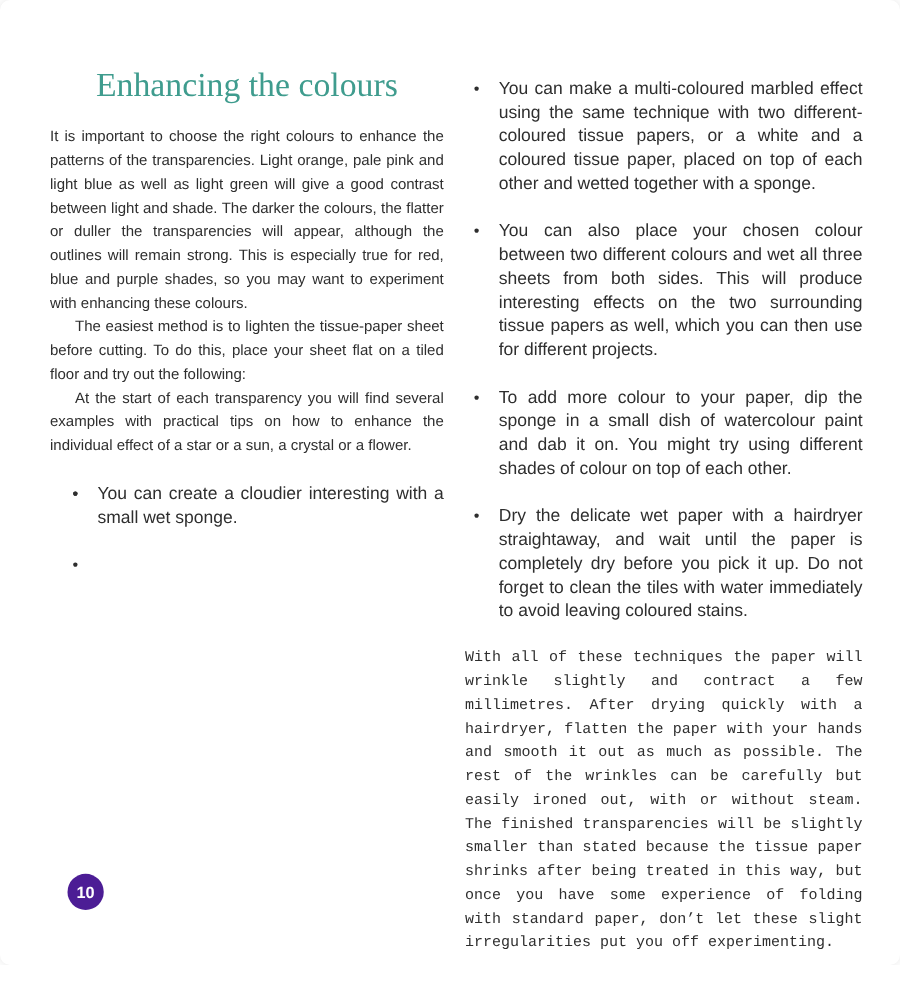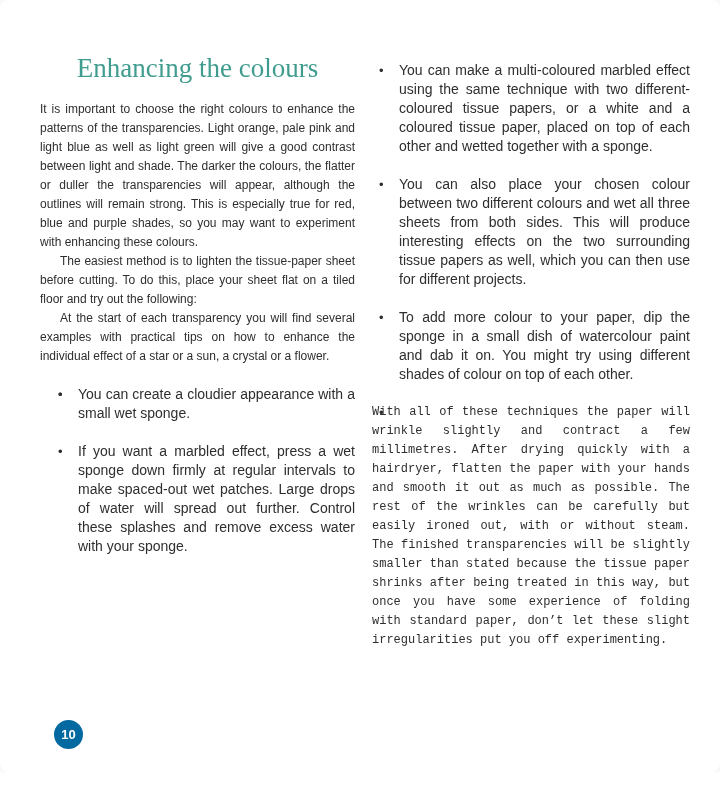--- a/index.html
+++ b/index.html
@@ -93,25 +93,25 @@
   .marker {
     font-size: 13px;
   }
   .closing {
     margin-top: 19px;
     font-family: Liberation Mono, monospace;
   }
   .page-number-badge {
     position: absolute;
     left: 54px;
-    top: 720px;
+    top: 699px;
     width: 29px;
     height: 29px;
     border-radius: 50%;
-    background: #0369a1;
+    background: #4c1d95;
     color: #ffffff;
     font-size: 13px;
     font-weight: bold;
     display: flex;
     align-items: center;
     justify-content: center;
   }
 </style>
 </head>
 <body>
@@ -125,45 +125,45 @@
       <p class="body-text intro">It is important to choose the right colours to enhance the patterns of the transparencies. Light orange, pale pink and light blue as well as light green will give a good contrast between light and shade. The darker the colours, the flatter or duller the transparencies will appear, although the outlines will remain strong. This is especially true for red, blue and purple shades, so you may want to experiment with enhancing these colours.</p>
       <p class="body-text indent">The easiest method is to lighten the tissue-paper sheet before cutting. To do this, place your sheet flat on a tiled floor and try out the following:</p>
       <p class="body-text indent">At the start of each transparency you will find several examples with practical tips on how to enhance the individual effect of a star or a sun, a crystal or a flower.</p>
 
       <ul class="bullets">
         <li>
           <span class="marker">•</span>
         </li>
         <li>
           <span class="marker">•</span>
-          <span>You can create a cloudier appearance with a small wet sponge.</span>
+          <span>You can create a cloudier interesting with a small wet sponge.</span>
         </li>
         <li>
           <span class="marker">•</span>
-          <span>If you want a marbled effect, press a wet sponge down firmly at regular intervals to make spaced-out wet patches. Large drops of water will spread out further. Control these splashes and remove excess water with your sponge.</span>
         </li>
       </ul>
     </div>
 
     <div class="col-right">
       <ul class="bullets">
         <li>
           <span class="marker">•</span>
           <span>You can make a multi-coloured marbled effect using the same technique with two different-coloured tissue papers, or a white and a coloured tissue paper, placed on top of each other and wetted together with a sponge.</span>
         </li>
         <li>
           <span class="marker">•</span>
           <span>You can also place your chosen colour between two different colours and wet all three sheets from both sides. This will produce interesting effects on the two surrounding tissue papers as well, which you can then use for different projects.</span>
         </li>
         <li>
           <span class="marker">•</span>
           <span>To add more colour to your paper, dip the sponge in a small dish of watercolour paint and dab it on. You might try using different shades of colour on top of each other.</span>
         </li>
         <li>
           <span class="marker">•</span>
+          <span>Dry the delicate wet paper with a hairdryer straightaway, and wait until the paper is completely dry before you pick it up. Do not forget to clean the tiles with water immediately to avoid leaving coloured stains.</span>
         </li>
       </ul>
 
       <p class="body-text closing">With all of these techniques the paper will wrinkle slightly and contract a few millimetres. After drying quickly with a hairdryer, flatten the paper with your hands and smooth it out as much as possible. The rest of the wrinkles can be carefully but easily ironed out, with or without steam. The finished transparencies will be slightly smaller than stated because the tissue paper shrinks after being treated in this way, but once you have some experience of folding with standard paper, don’t let these slight irregularities put you off experimenting.</p>
     </div>
 
   </div>
 
   <div class="page-number-badge">
     <span>10</span>

